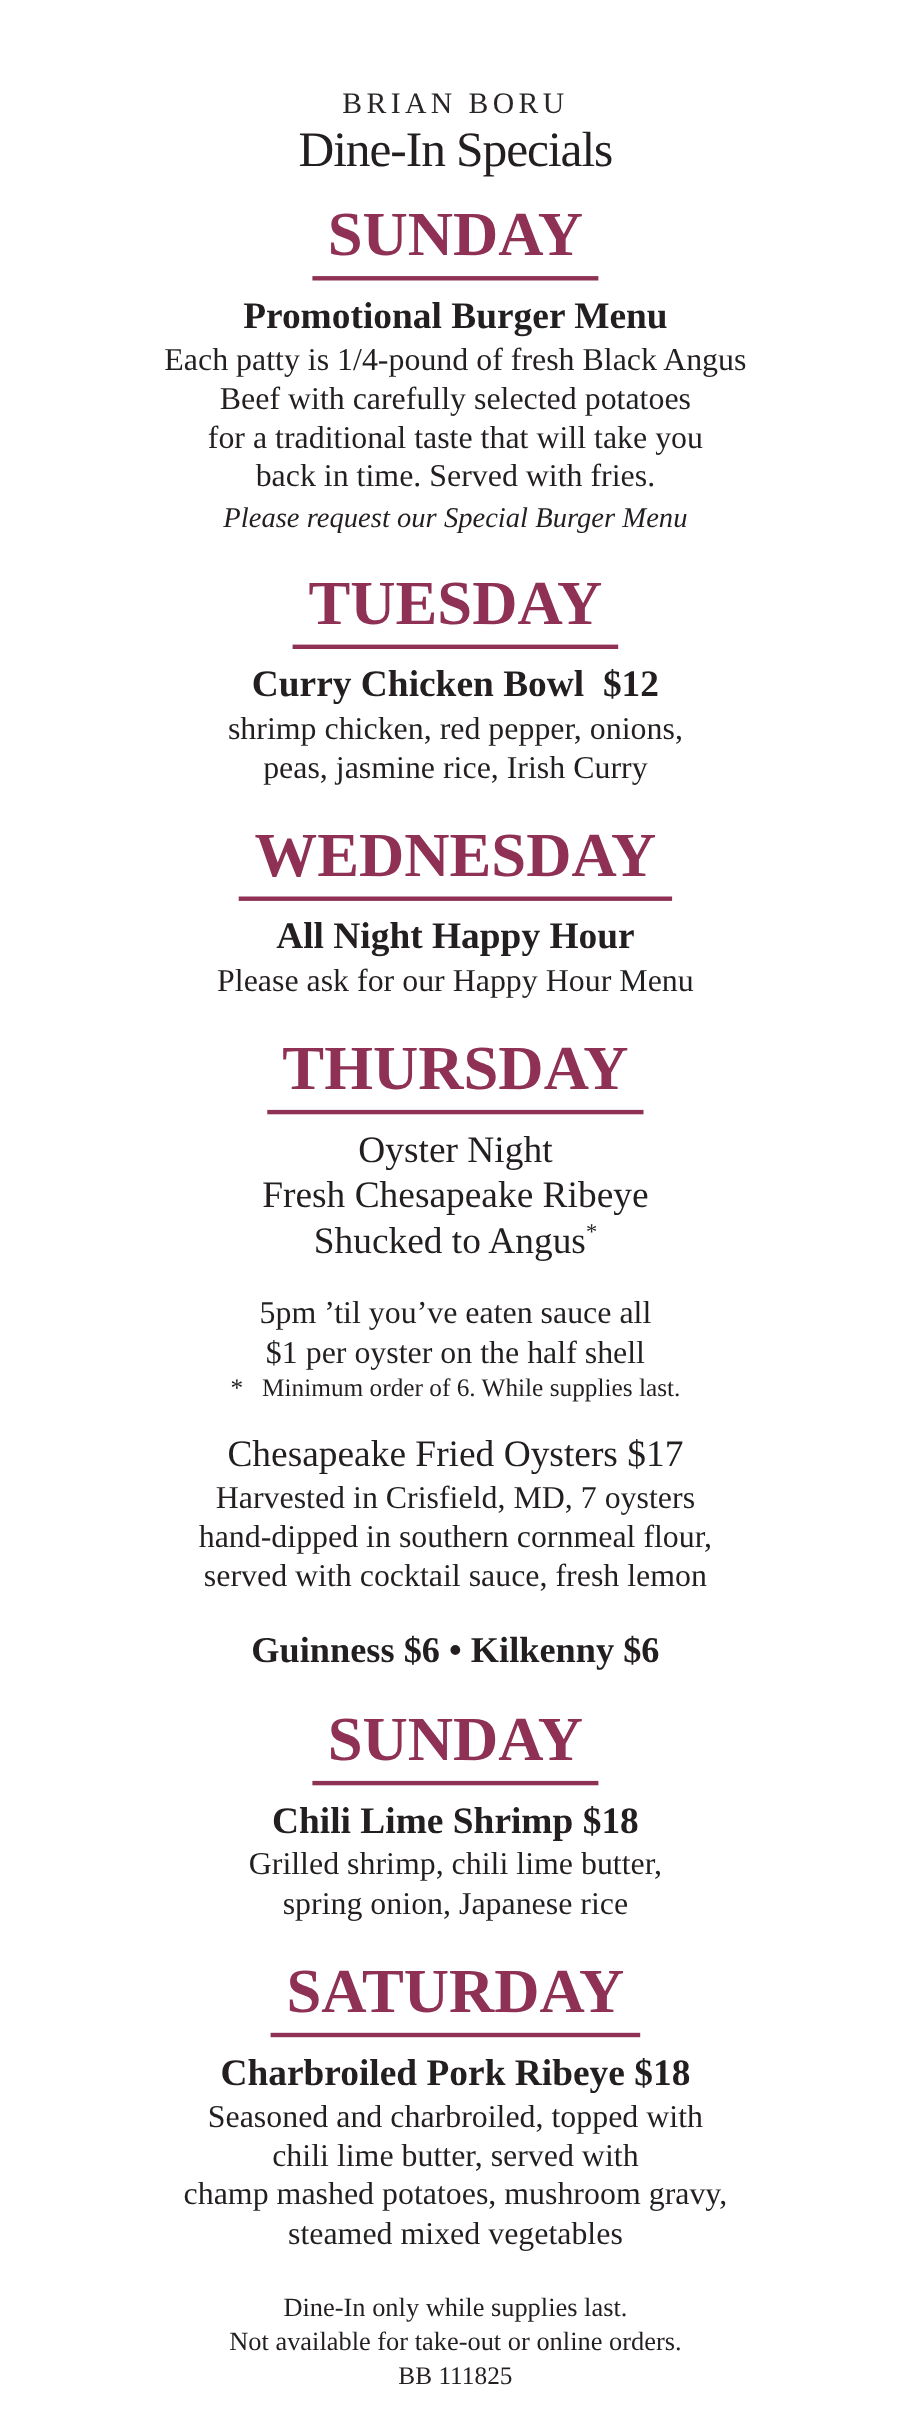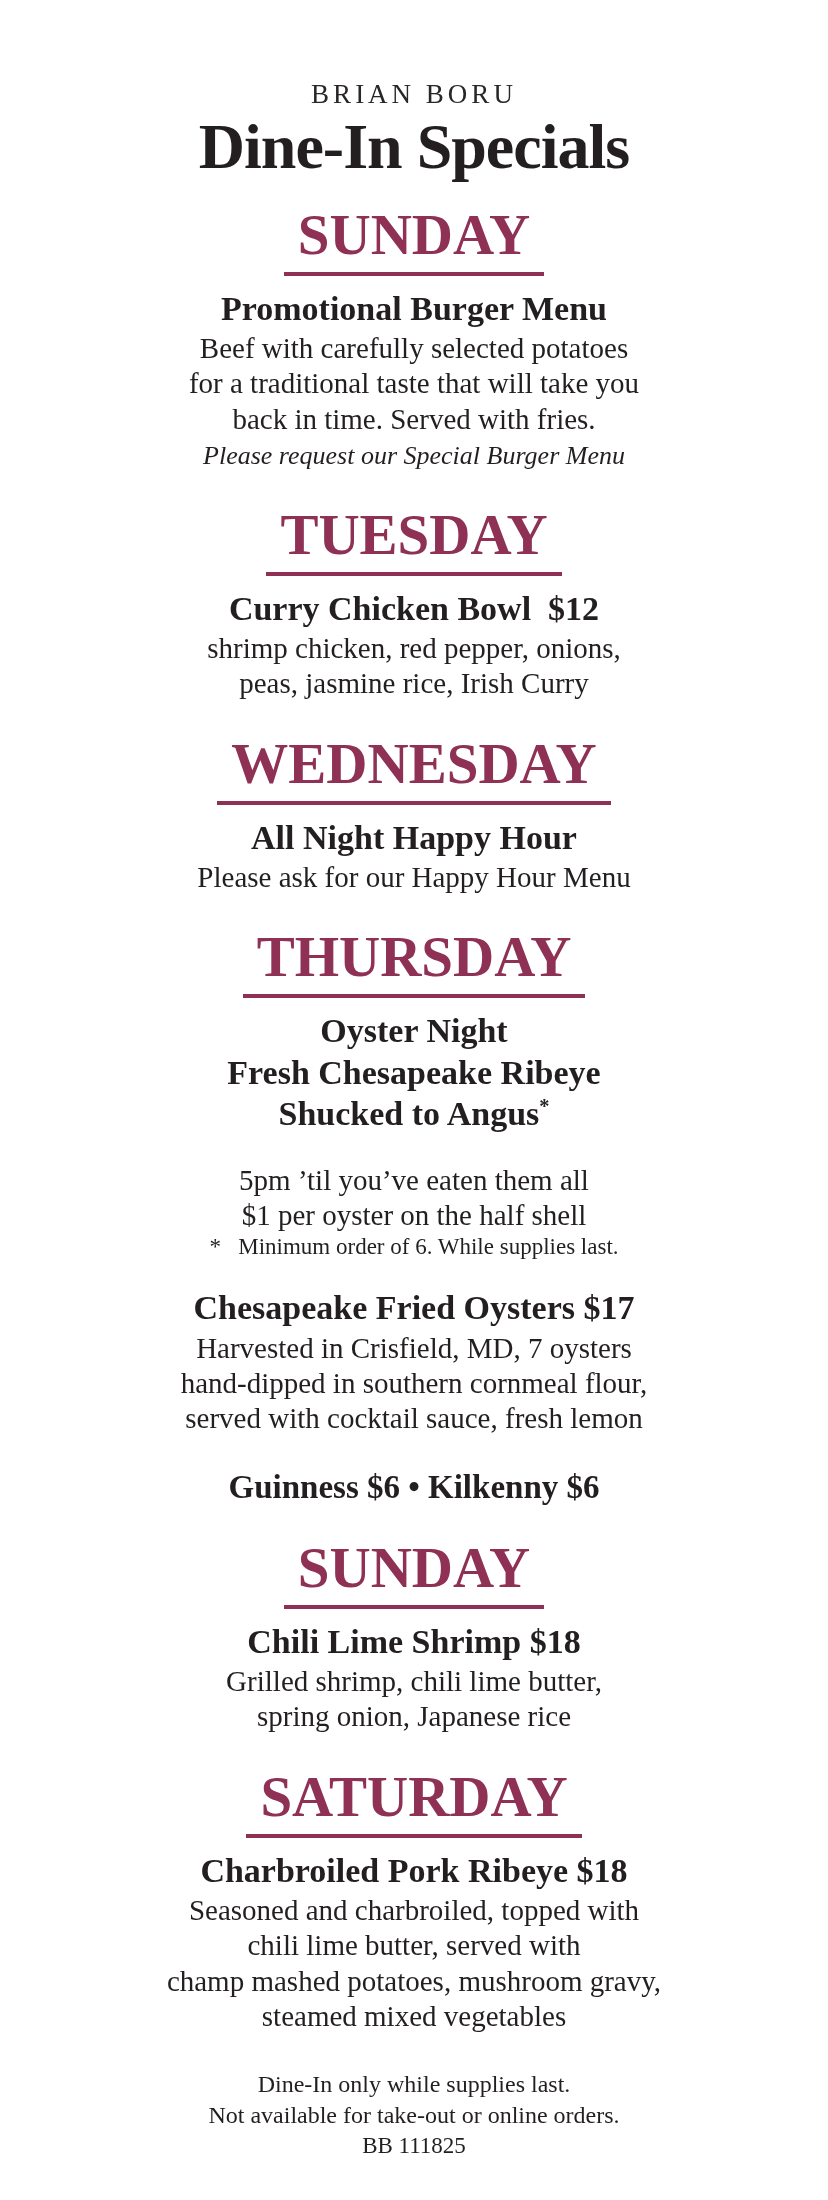--- a/index.html
+++ b/index.html
@@ -19,22 +19,22 @@
     padding-top: 78px;
     box-sizing: border-box;
   }
   .brand {
     font-size: 27px;
     letter-spacing: 4px;
     line-height: 1.2;
     color: #2a2627;
   }
   .title {
-    font-size: 64px;
-    font-weight: 700;
+    font-size: 45px;
+    font-weight: 400;
     line-height: 1.1;
     margin-top: 2px;
     letter-spacing: -1px;
   }
   .section-sunday   { margin-top: 22px; }
   .section-tuesday,
   .section-wednesday,
   .section-thursday,
   .section-friday,
   .section-saturday { margin-top: 32px; }
@@ -49,21 +49,21 @@
   }
   .item {
     font-size: 34px;
     font-weight: 700;
     line-height: 1.22;
     margin-top: 12px;
     white-space: pre-wrap;
   }
   .item-line {
     font-size: 34px;
-    font-weight: 700;
+    font-weight: 400;
     line-height: 1.22;
     white-space: pre-wrap;
   }
   .item-group { margin-top: 12px; }
   .body-line {
     font-size: 29px;
     line-height: 1.22;
   }
   .desc { margin-top: 2px; }
   .desc-gap { margin-top: 28px; }
@@ -103,20 +103,21 @@
 
   <div class="brand">BRIAN BORU</div>
   <div class="title">Dine-In Specials</div>
 
   <div class="section-sunday">
     <div>
       <span class="day">SUNDAY</span>
     </div>
     <div class="item">Promotional Burger Menu</div>
     <div class="desc">
+      <div class="body-line">Each patty is 1/4-pound of fresh Black Angus</div>
       <div class="body-line">Beef with carefully selected potatoes</div>
       <div class="body-line">for a traditional taste that will take you</div>
       <div class="body-line">back in time. Served with fries.</div>
     </div>
     <div class="note">Please request our Special Burger Menu</div>
   </div>
 
   <div class="section-tuesday">
     <div>
       <span class="day">TUESDAY</span>
@@ -141,21 +142,21 @@
   <div class="section-thursday">
     <div>
       <span class="day">THURSDAY</span>
     </div>
     <div class="item-group">
       <div class="item-line">Oyster Night</div>
       <div class="item-line">Fresh Chesapeake Ribeye</div>
       <div class="item-line"><span>Shucked to Angus</span><sup class="ast">*</sup></div>
     </div>
     <div class="desc desc-gap">
-      <div class="body-line">5pm ’til you’ve eaten them all</div>
+      <div class="body-line">5pm ’til you’ve eaten sauce all</div>
       <div class="body-line">$1 per oyster on the half shell</div>
       <div class="fine">*   Minimum order of 6. While supplies last.</div>
     </div>
     <div class="item-line sub-item">Chesapeake Fried Oysters $17</div>
     <div class="desc">
       <div class="body-line">Harvested in Crisfield, MD, 7 oysters</div>
       <div class="body-line">hand-dipped in southern cornmeal flour,</div>
       <div class="body-line">served with cocktail sauce, fresh lemon</div>
     </div>
     <div class="beers">Guinness $6 • Kilkenny $6</div>

